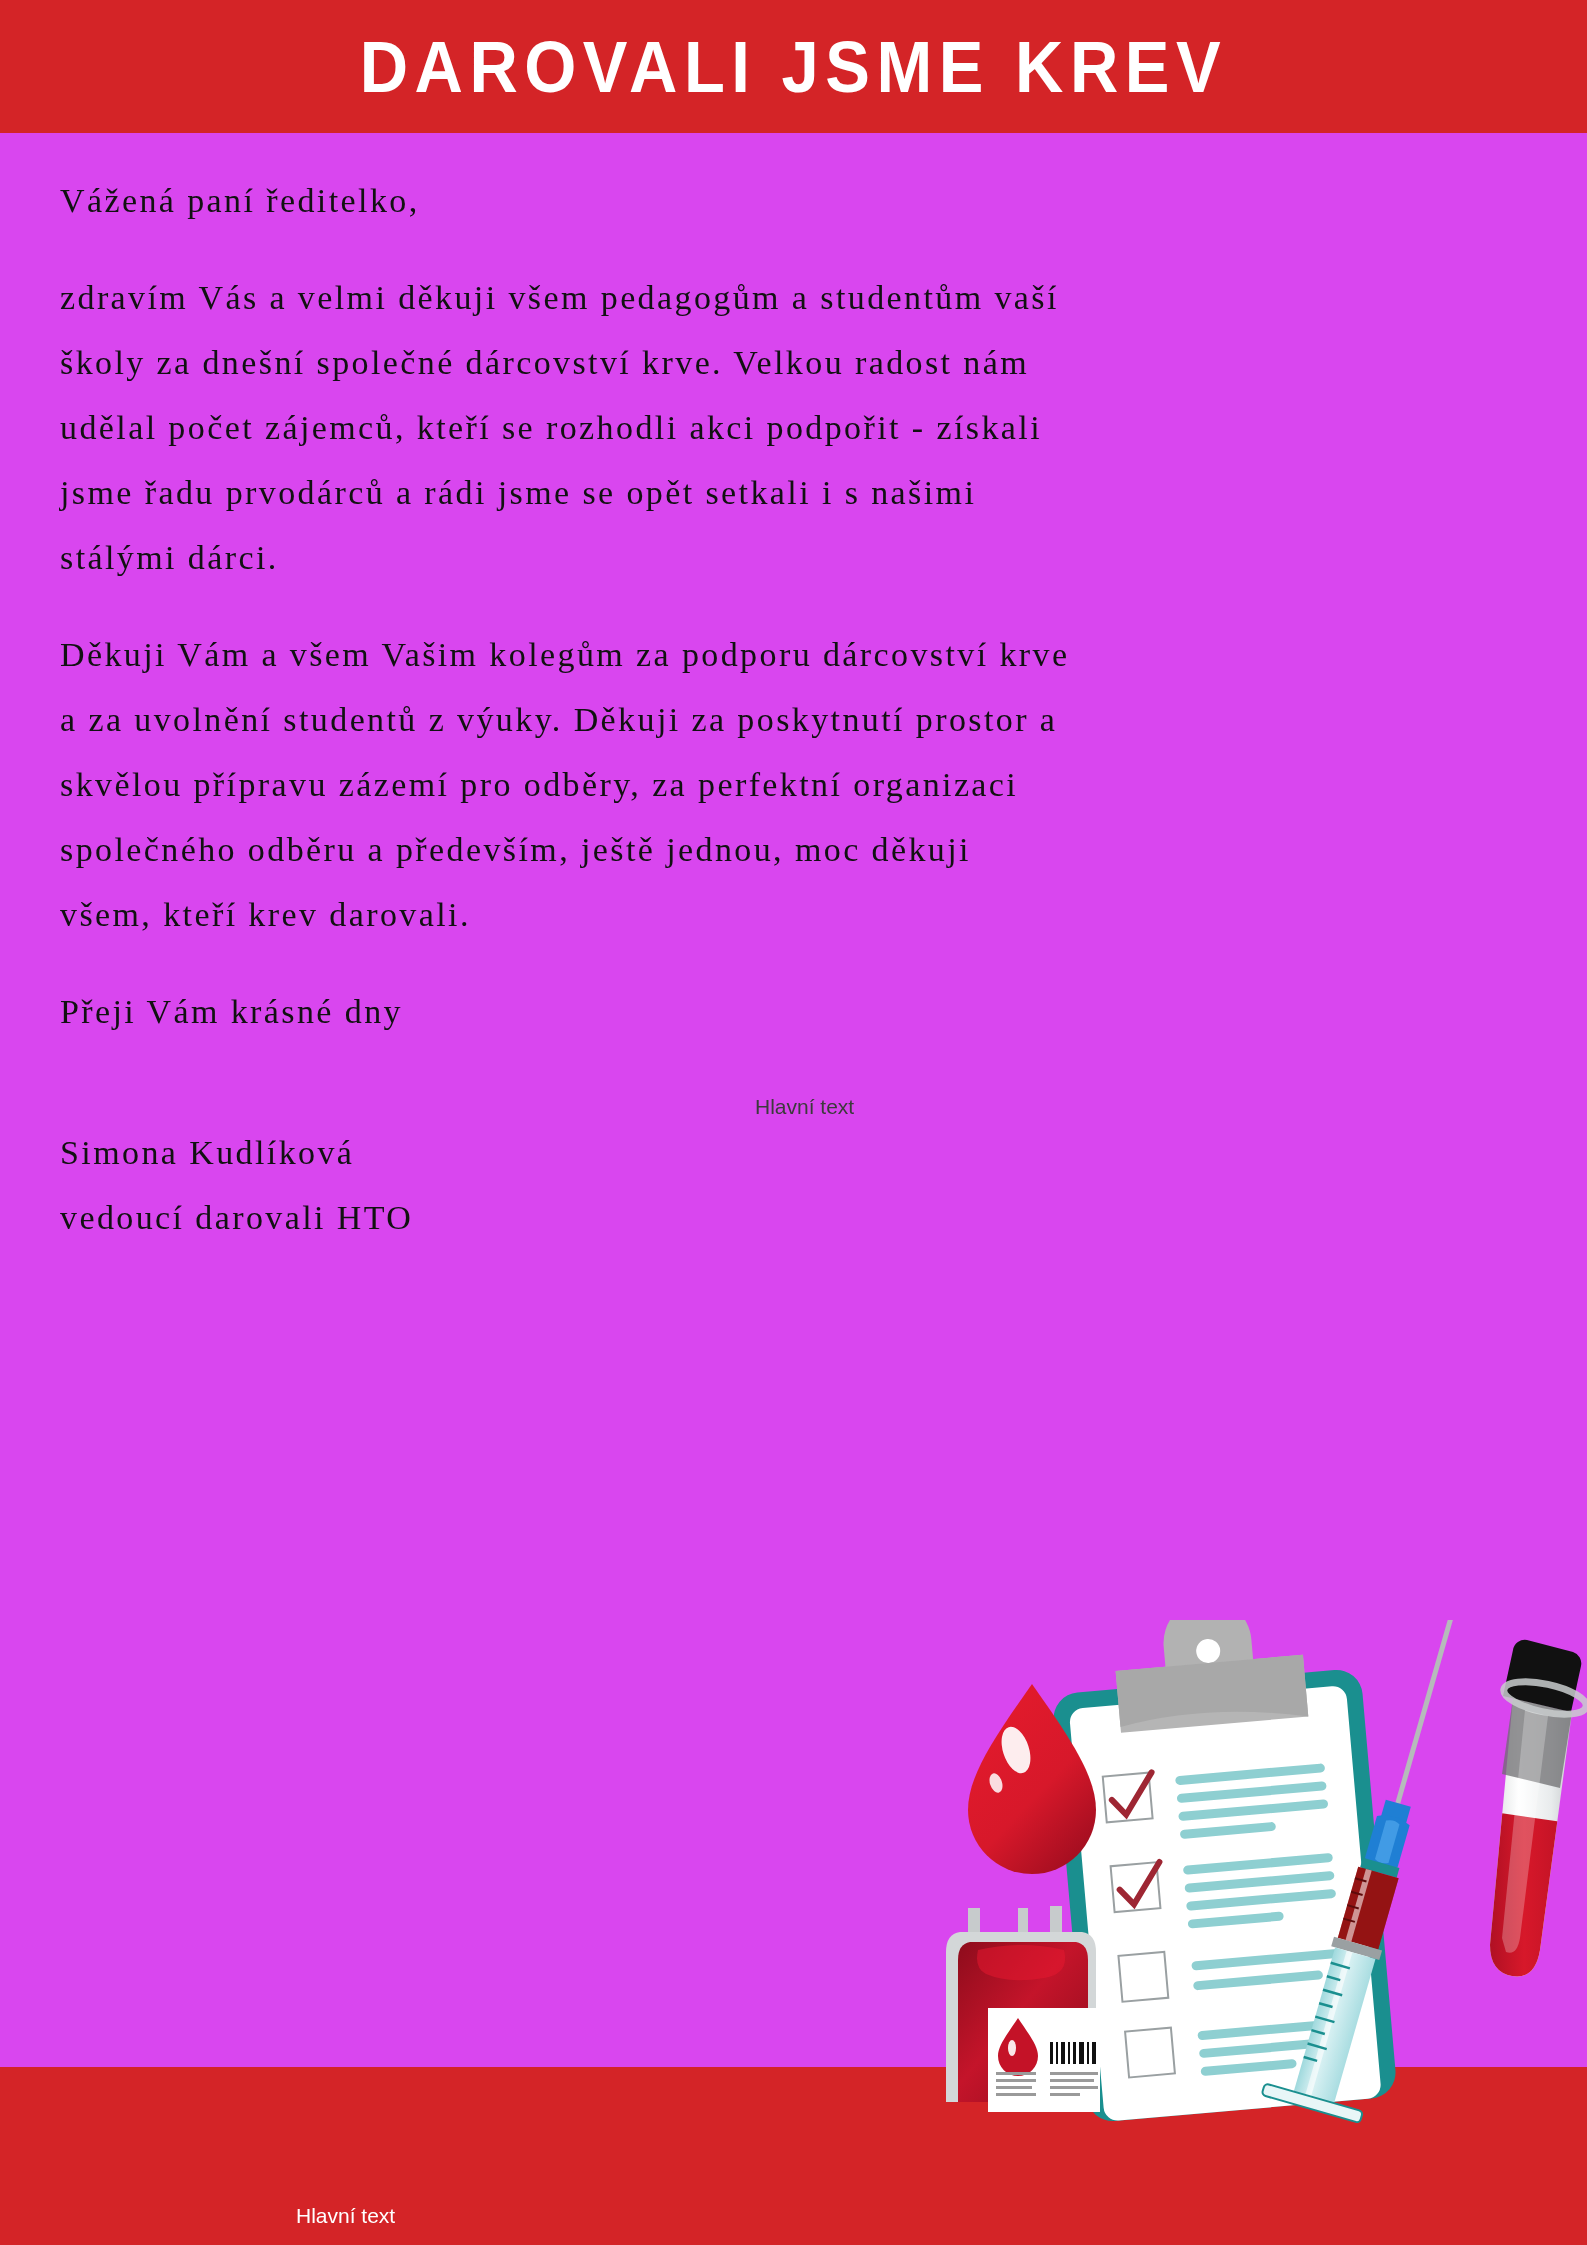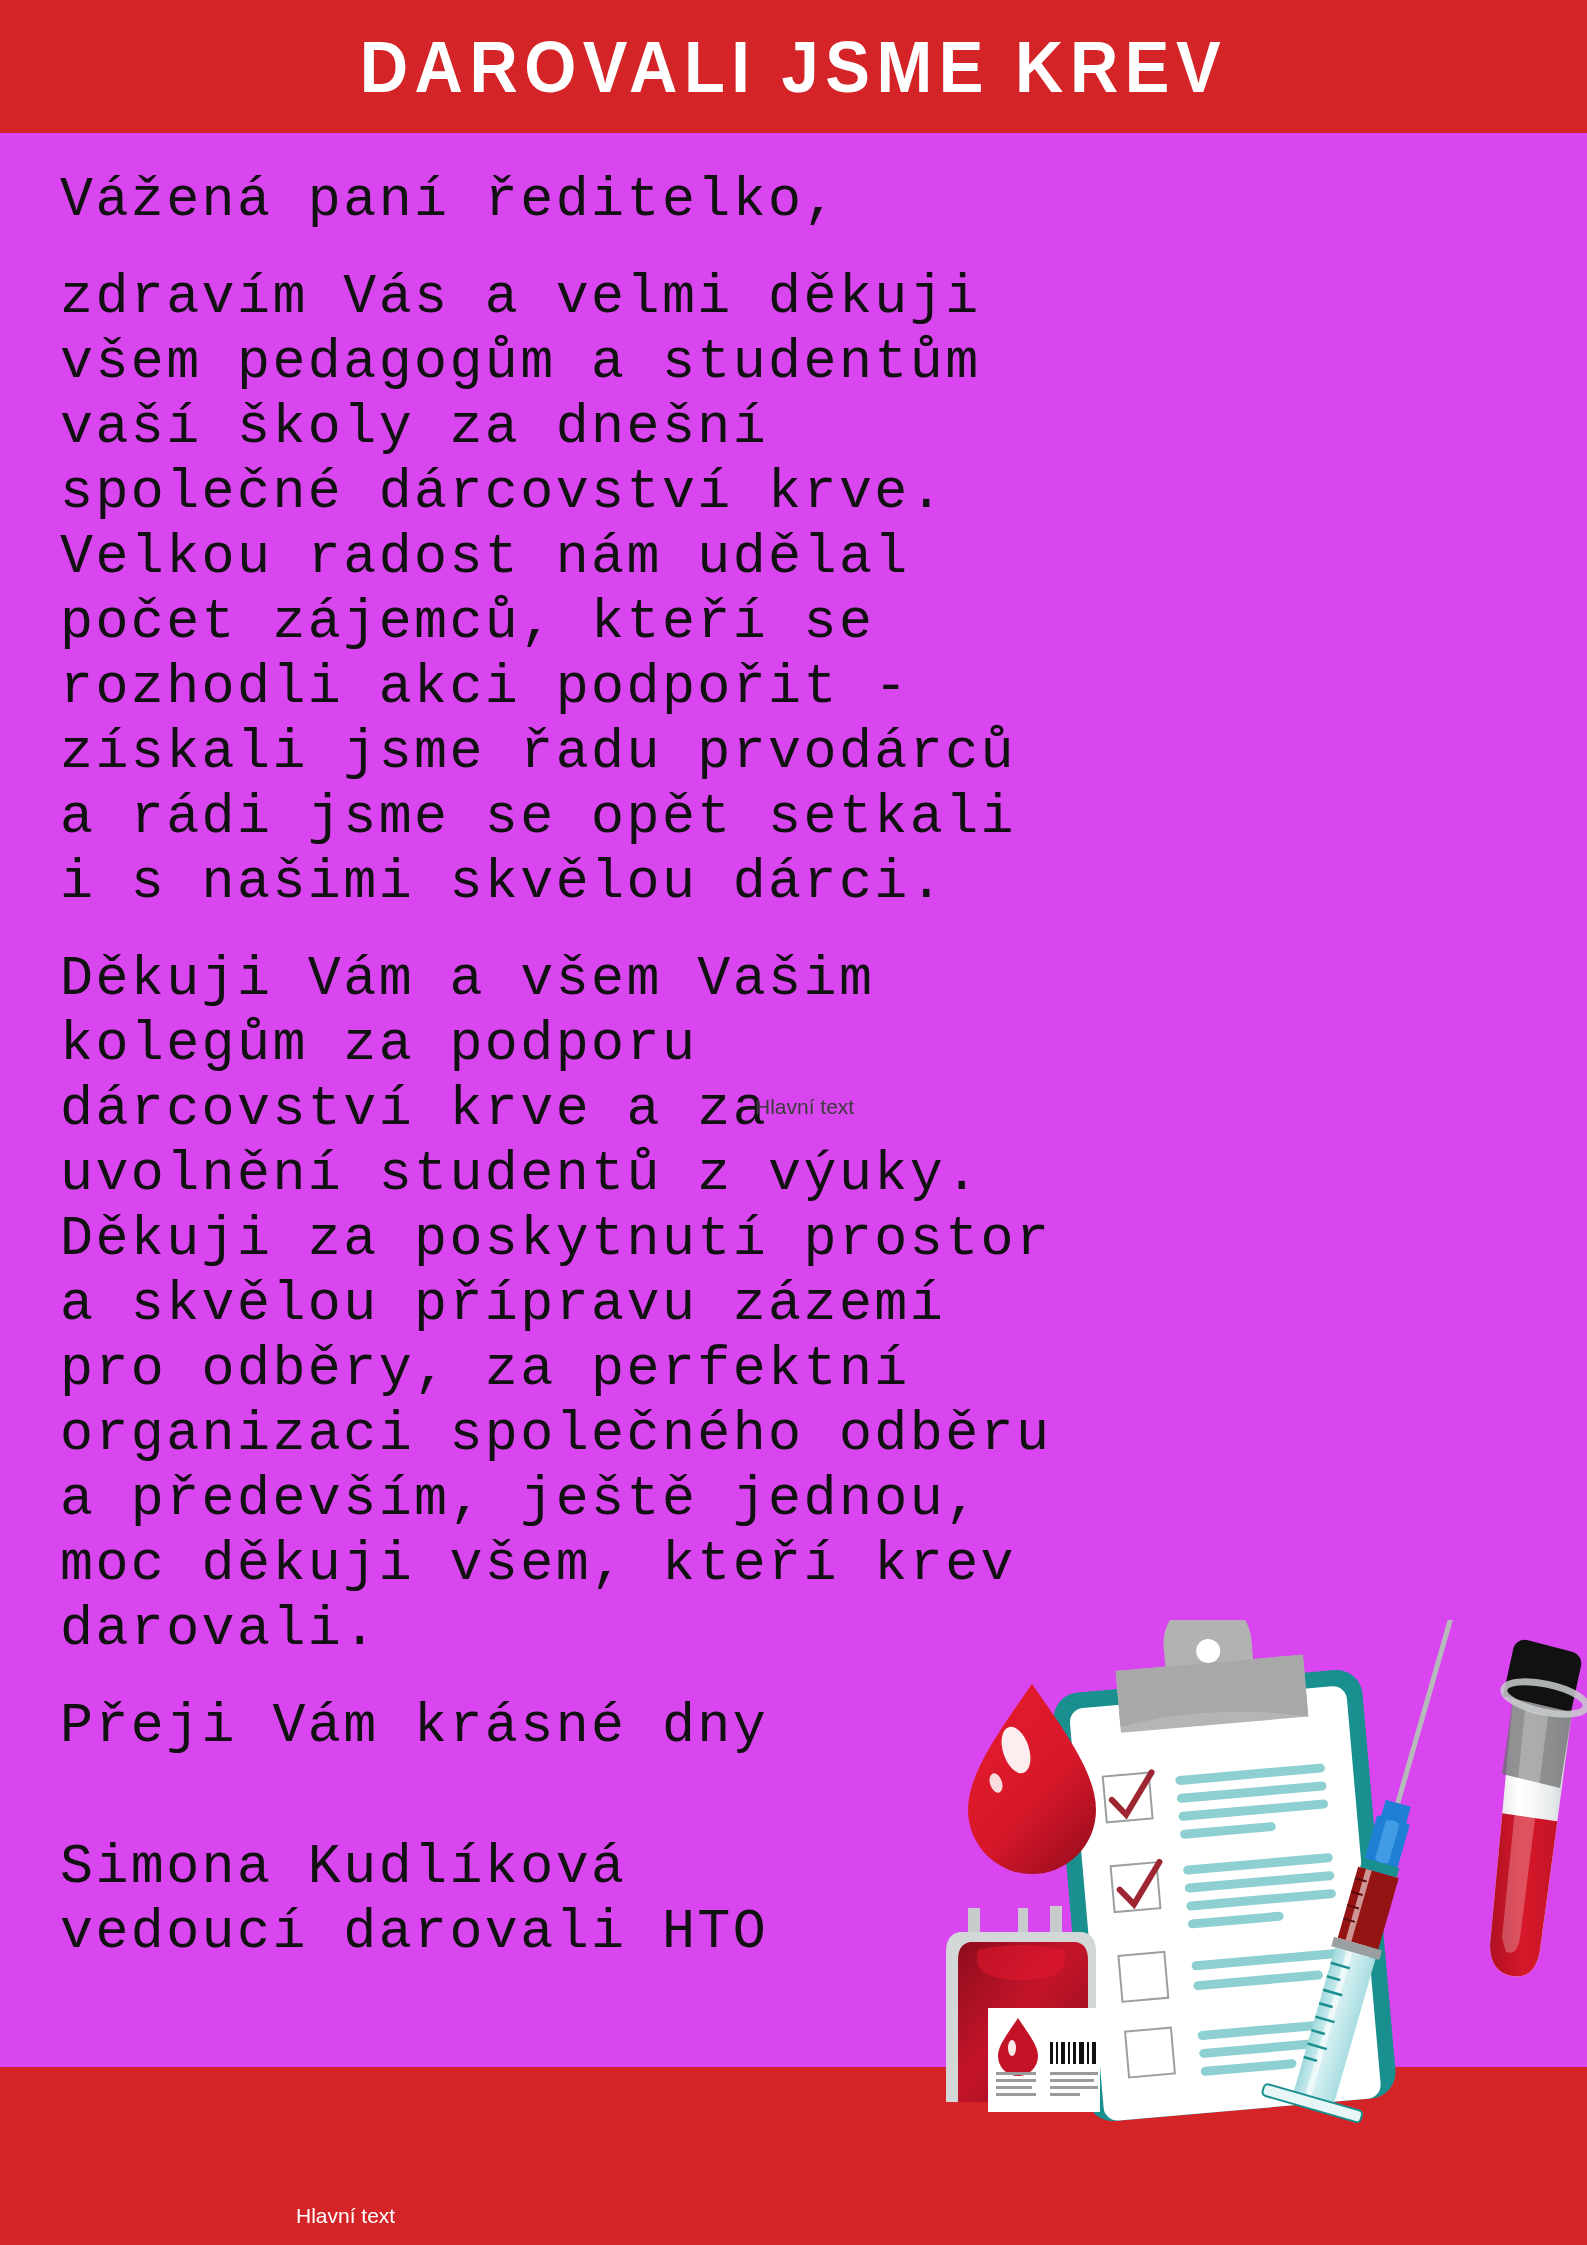--- a/index.html
+++ b/index.html
@@ -59,22 +59,22 @@
   }
 
   
   .letter {
     position: absolute;
     left: 60px;
     top: 168px;
     width: 1010px;
   }
   .para {
-    font-family: Liberation Mono, monospace;
-    font-size: 55px;
+    font-family: Liberation Serif, serif;
+    font-size: 34px;
     line-height: 65px;
     letter-spacing: 2.4px;
     color: #111111;
     margin: 0 0 32px 0;
     white-space: pre-line;
     font-weight: 300;
   }
   .para.tight { margin-bottom: 0; }
   .para.gap-lg { margin-bottom: 76px; }
 
@@ -104,21 +104,21 @@
 <body>
 
 <div class="page">
 
   <div class="banner-top">
     <div class="banner-title">DAROVALI JSME KREV</div>
   </div>
 
   <div class="letter">
     <p class="para">Vážená paní ředitelko,</p>
-    <p class="para">zdravím Vás a velmi děkuji všem pedagogům a studentům vaší školy za dnešní společné dárcovství krve. Velkou radost nám udělal počet zájemců, kteří se rozhodli akci podpořit - získali jsme řadu prvodárců a rádi jsme se opět setkali i s našimi skvělou dárci.</p>
+    <p class="para">zdravím Vás a velmi děkuji všem pedagogům a studentům vaší školy za dnešní společné dárcovství krve. Velkou radost nám udělal počet zájemců, kteří se rozhodli akci podpořit - získali jsme řadu prvodárců a rádi jsme se opět setkali i s našimi stálými dárci.</p>
     <p class="para">Děkuji Vám a všem Vašim kolegům za podporu dárcovství krve a za uvolnění studentů z výuky. Děkuji za poskytnutí prostor a skvělou přípravu zázemí pro odběry, za perfektní organizaci společného odběru a především, ještě jednou, moc děkuji všem, kteří krev darovali.</p>
     <p class="para gap-lg">Přeji Vám krásné dny</p>
     <p class="para tight">Simona Kudlíková</p>
     <p class="para tight">vedoucí darovali HTO</p>
   </div>
 
   <div class="wm-mid">Hlavní text</div>
 
   <div class="banner-bottom"></div>
   <div class="banner-bottom-label">Hlavní text</div>

